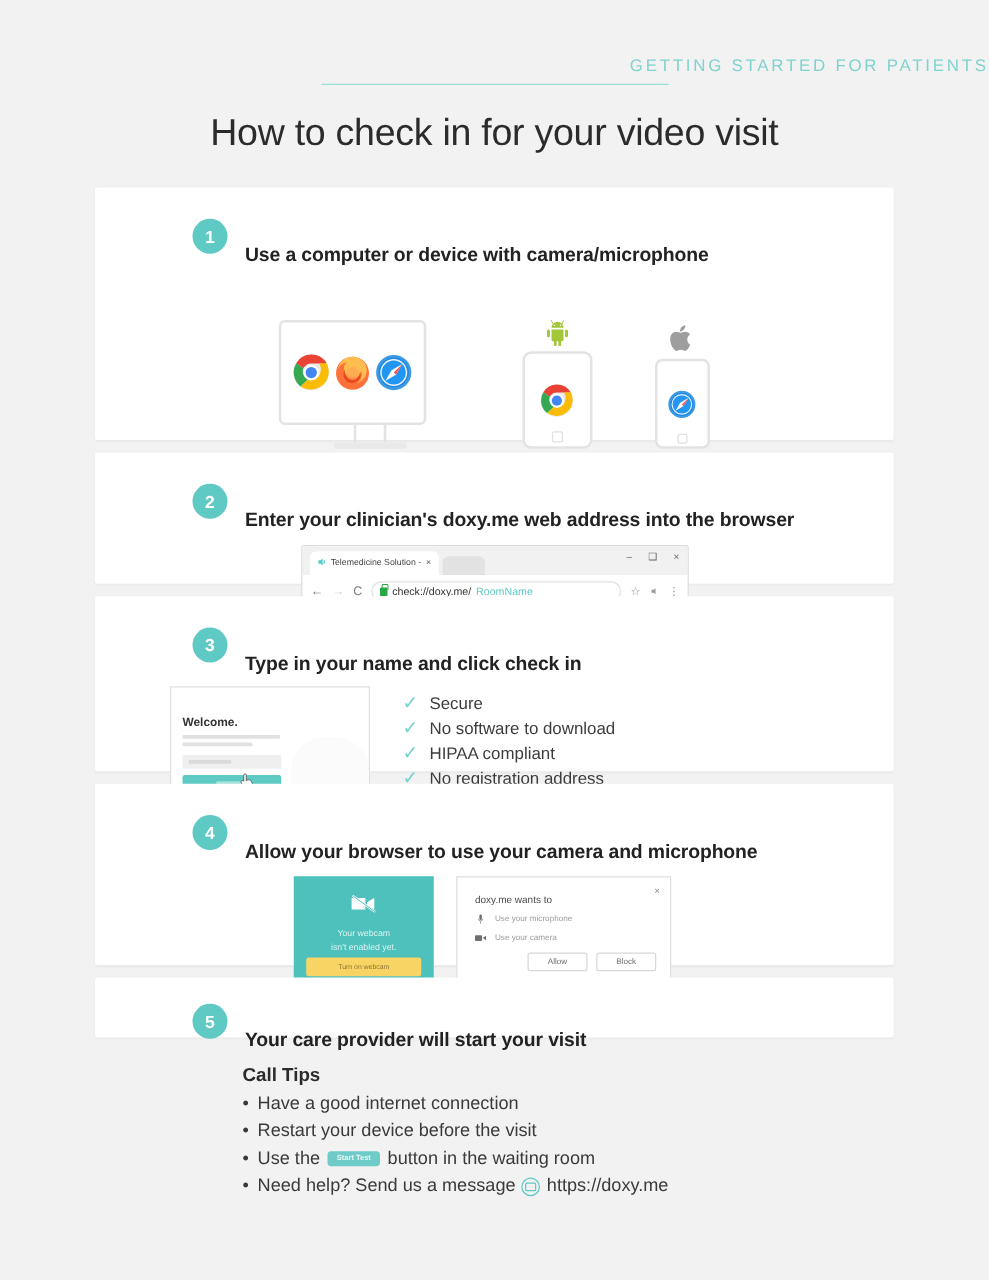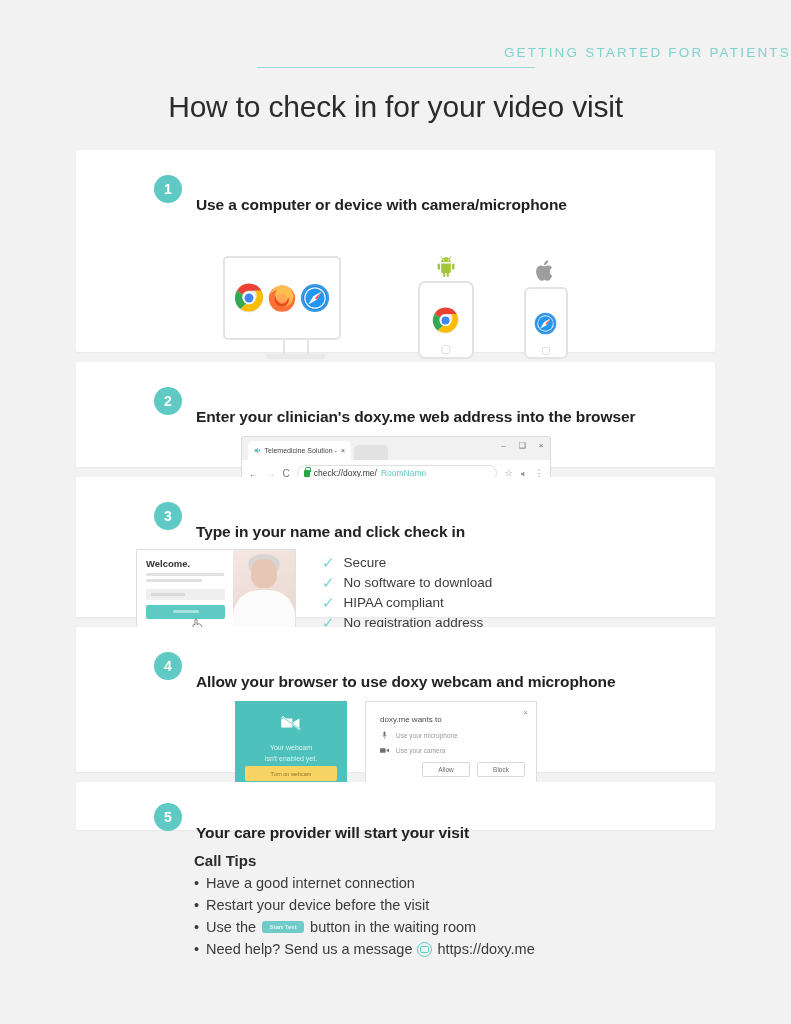--- a/index.html
+++ b/index.html
@@ -112,21 +112,21 @@
     display:flex; align-items:center; gap:4px; padding: 0 6px; font-size: 8.5px; color:#333;
   }
   .lock { width:6px; height:7px; background:#27a745; border-radius:1px; position:relative; flex:0 0 auto;}
   .lock::before{content:"";position:absolute;top:-3px;left:1px;width:4px;height:4px;border:1px solid #27a745;border-bottom:none;border-radius:2px 2px 0 0;}
   .room { color: #5fc9c4; }
   .br-star { font-size: 9px; color:#8a8a8a; }
   .br-dots { font-size: 9px; color:#8a8a8a; letter-spacing:-1px;}
 
   
   .s3-row { display:flex; gap: 26px; padding: 8px 0 0 60px; align-items: flex-start; }
-  .welcome-card { width: 160px; height: 86px; border: 1px solid #e0e0e0; background:#fff; display:flex; overflow:hidden; position:relative;}
+  .welcome-card { width: 160px; height: 86px; border: 1px solid #e0e0e0; background:#fff; display:flex; overflow:hidden; position:relative;align-items:flex-end;}
   .wc-left { width: 96px; padding: 8px 8px 0 9px; }
   .wc-title { font-size: 9.5px; color: #333; font-weight: bold; }
   .wc-sub { margin-top: 4px; }
   .blurline { height: 3px; background: #c9c9c9; border-radius: 1px; opacity:.55; margin-bottom: 3px;}
   .wc-input { margin-top: 7px; height: 11px; background: #efefef; border-radius:1px; position:relative;}
   .wc-input .blurline { position:absolute; top:4px; left:5px; width: 34px; margin:0; }
   .wc-btn { margin-top: 5px; height: 14px; background: #5fc9c4; border-radius:2px; position:relative; }
   .wc-btn .blurline { position:absolute; top:5px; left:50%; transform:translateX(-50%); width: 26px; background:#dff5f4; margin:0;}
   .wc-right { flex:1; position: relative; background: linear-gradient(160deg,#f5e7e2 0%, #eedcd6 55%, #e8d3cc 100%); }
   .avatar-head { position:absolute; top:9px; left:50%; transform:translateX(-50%); width:26px; height:29px; background:#e6c6b4; border-radius:46% 46% 42% 42%; }
@@ -380,21 +380,21 @@
           <span class="tick">✓</span>
           <span>No registration address</span>
         </div>
       </div>
     </div>
   </div>
 
   <div class="card" id="card4">
     <div class="step-head">
       <div class="step-num">4</div>
-      <div class="step-title">Allow your browser to use doxy webcam and microphone</div>
+      <div class="step-title">Allow your browser to use your camera and microphone</div>
     </div>
     <div class="s4-row">
       <div class="webcam-panel">
         <div class="wp-icon">
           <svg width="22" height="16" viewBox="0 0 34 24">
               <path d="M2 5h17v14H2z" fill="#fff" rx="2"></path>
               <path d="M21 10l9-5v14l-9-5z" fill="#fff"></path>
               <path d="M3 2l28 20" stroke="#fff" stroke-width="2.6"></path>
               <path d="M3 2l28 20" stroke="#4fc1bd" stroke-width="1.2"></path>
             </svg>

